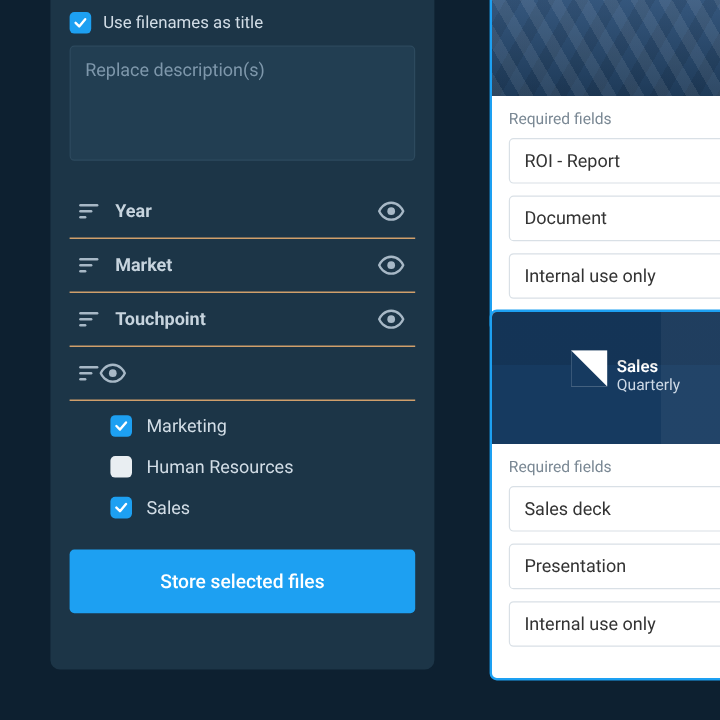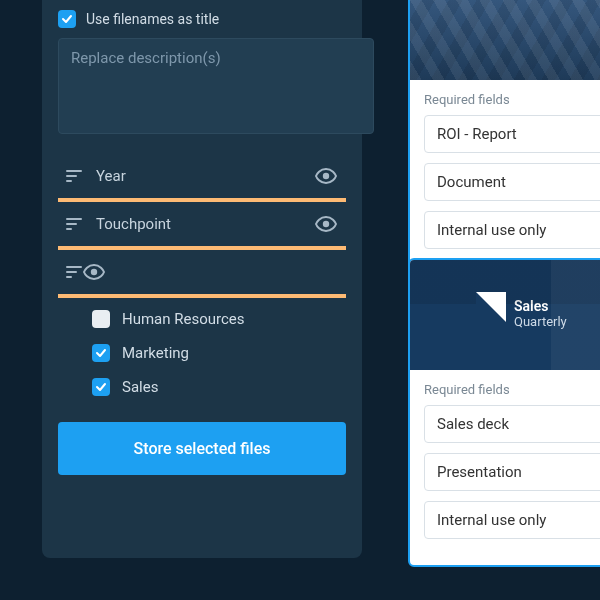--- a/index.html
+++ b/index.html
@@ -6,24 +6,24 @@
   body { margin: 0; width: 600px; height: 600px; background: #0d2030; overflow: hidden; position: relative; }
 
   
   .panel-left { position: absolute; left: 42px; top: -20px; width: 320px; height: 578px; background: #1c3547; border-radius: 8px; padding: 16px; }
   .cb-row { display: flex; align-items: center; gap: 10px; margin-bottom: 10px; margin-top: 14px; }
   .checkbox { width: 18px; height: 18px; border-radius: 4px; background: #1da0f2; display: flex; align-items: center; justify-content: center; }
   .checkbox.unchecked { background: #e9eef2; }
   .checkbox svg { width: 12px; height: 12px; }
   .cb-label { color: #d2dde6; font-size: 14px; text-align: right; }
 
-  .desc-box { width: 316px; height: 96px; background: #223e52; border: 1px solid #2d4a5e; border-radius: 4px; padding: 10px 12px; margin-top: 8px; margin-bottom: 20px;}
+  .desc-box { width: 288px; height: 96px; background: #223e52; border: 1px solid #2d4a5e; border-radius: 4px; padding: 10px 12px; margin-top: 8px; margin-bottom: 20px;}
   .desc-placeholder { color: #7e97ab; font-size: 15px; }
 
-  .filter-row { display: flex; align-items: center; padding: 10px 8px; border-bottom: 4px solid #fdba74; }
+  .filter-row { display: flex; align-items: center; padding: 10px 8px; border-bottom: 1px solid #fdba74; font-weight: bold; }
   .filter-row:last-of-type { border-bottom: none; }
   .filter-icon { width: 16px; height: 12px; display:flex; flex-direction:column; justify-content:space-between; }
   .filter-icon span { display:block; height:2px; background:#a7b8c6; border-radius:1px; }
   .filter-icon span:nth-child(1){width:16px}
   .filter-icon span:nth-child(2){width:11px}
   .filter-icon span:nth-child(3){width:6px}
   .filter-label { color: #c7d4de; font-size: 15px; margin-left: 14px; flex: 1; }
   .eye-icon { width: 24px; height: 24px; }
 
   .visible-group { margin-top: 4px; margin-left: 34px; }
@@ -82,50 +82,62 @@
         <path d="M12 5C6 5 2.7 10 2 12c.7 2 4 7 10 7s9.3-5 10-7c-.7-2-4-7-10-7Z" fill="none" stroke="#a7b8c6" stroke-width="2"></path>
         <circle cx="12" cy="12" r="3.2" fill="#a7b8c6"></circle>
       </svg>
   </div>
   <div class="filter-row">
     <div class="filter-icon">
         <span></span>
         <span></span>
         <span></span>
       </div>
+    <span class="filter-label">Market</span>
+    <svg class="eye-icon" viewBox="0 0 24 24">
+        <path d="M12 5C6 5 2.7 10 2 12c.7 2 4 7 10 7s9.3-5 10-7c-.7-2-4-7-10-7Z" fill="none" stroke="#a7b8c6" stroke-width="2"></path>
+        <circle cx="12" cy="12" r="3.2" fill="#a7b8c6"></circle>
+      </svg>
+  </div>
+  <div class="filter-row">
+    <div class="filter-icon">
+        <span></span>
+        <span></span>
+        <span></span>
+      </div>
     <span class="filter-label">Touchpoint</span>
     <svg class="eye-icon" viewBox="0 0 24 24">
         <path d="M12 5C6 5 2.7 10 2 12c.7 2 4 7 10 7s9.3-5 10-7c-.7-2-4-7-10-7Z" fill="none" stroke="#a7b8c6" stroke-width="2"></path>
         <circle cx="12" cy="12" r="3.2" fill="#a7b8c6"></circle>
       </svg>
   </div>
   <div class="filter-row">
     <div class="filter-icon">
         <span></span>
         <span></span>
         <span></span>
       </div>
     <svg class="eye-icon" viewBox="0 0 24 24">
         <path d="M12 5C6 5 2.7 10 2 12c.7 2 4 7 10 7s9.3-5 10-7c-.7-2-4-7-10-7Z" fill="none" stroke="#a7b8c6" stroke-width="2"></path>
         <circle cx="12" cy="12" r="3.2" fill="#a7b8c6"></circle>
       </svg>
   </div>
 
   <div class="visible-group">
     <div class="vg-row">
-      <div class="checkbox unchecked"></div>
-      <span class="vg-label">Human Resources</span>
-    </div>
-    <div class="vg-row">
       <div class="checkbox">
           <svg viewBox="0 0 12 12">
             <path d="M2 6 L5 9 L10 3" stroke="#fff" stroke-width="2" fill="none" stroke-linecap="round" stroke-linejoin="round"></path>
           </svg>
         </div>
       <span class="vg-label">Marketing</span>
+    </div>
+    <div class="vg-row">
+      <div class="checkbox unchecked"></div>
+      <span class="vg-label">Human Resources</span>
     </div>
     <div class="vg-row">
       <div class="checkbox">
           <svg viewBox="0 0 12 12">
             <path d="M2 6 L5 9 L10 3" stroke="#fff" stroke-width="2" fill="none" stroke-linecap="round" stroke-linejoin="round"></path>
           </svg>
         </div>
       <span class="vg-label">Sales</span>
     </div>
   </div>

